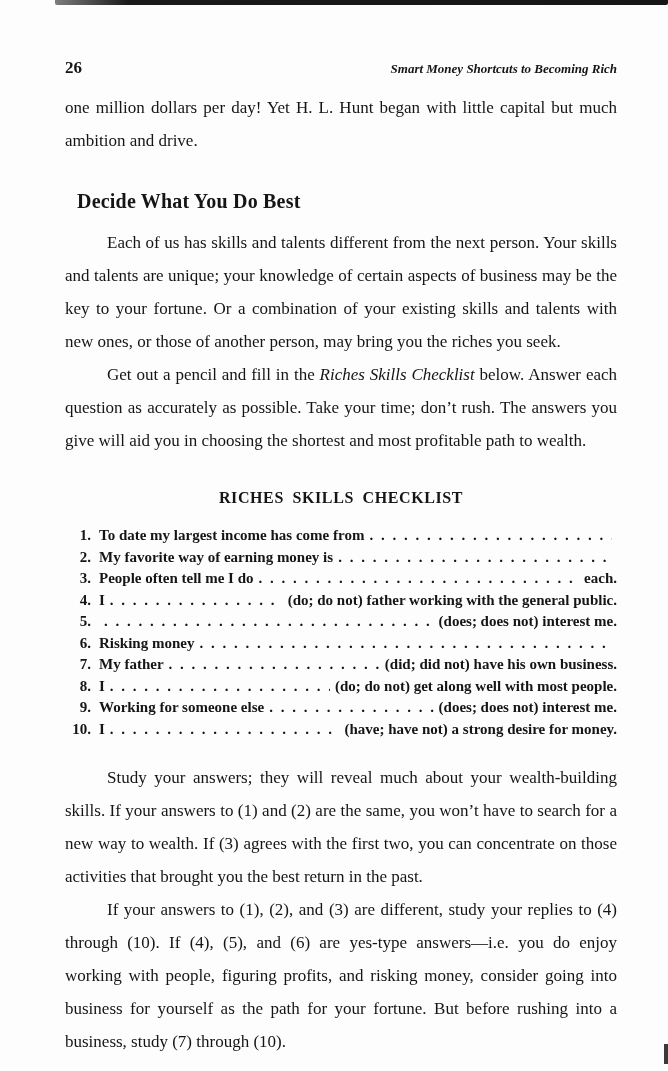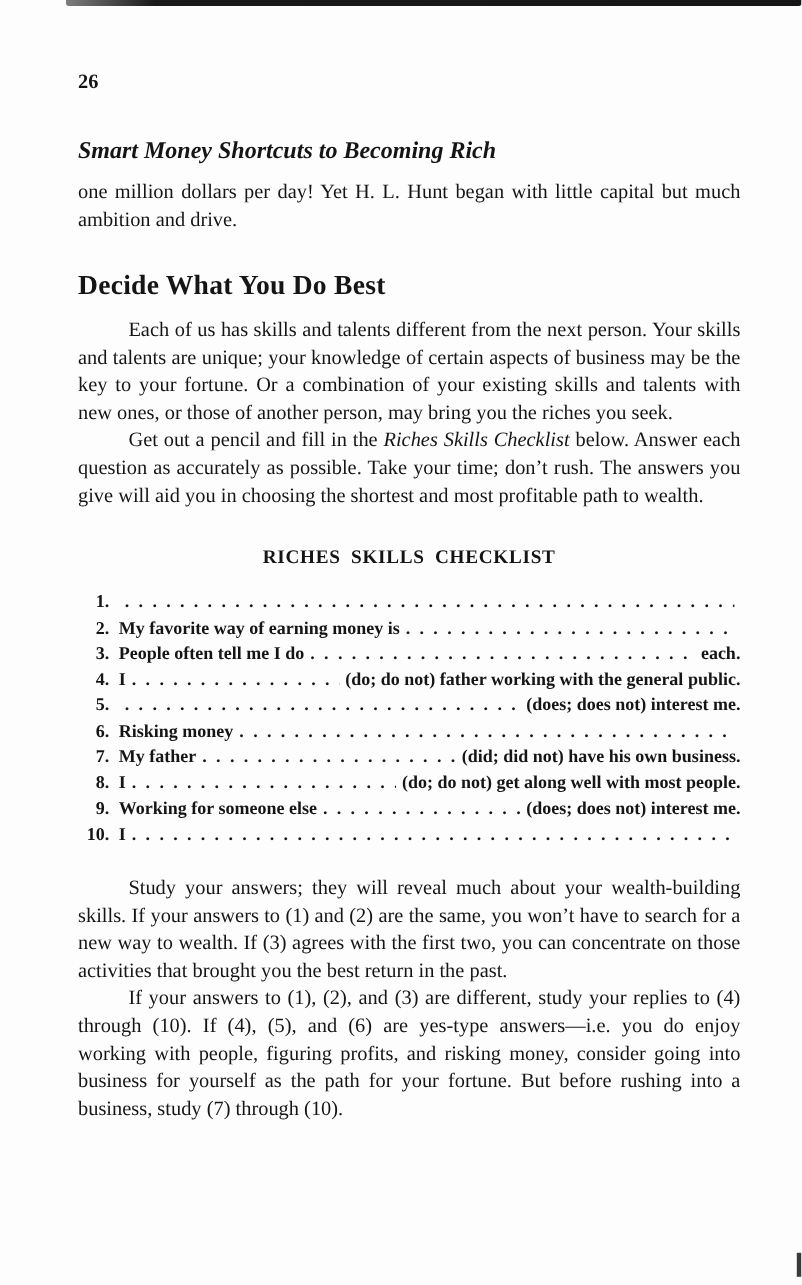--- a/index.html
+++ b/index.html
@@ -32,48 +32,46 @@
     width: 4px; height: 20px;
     background: #3a3a3a;
   }
   
   .page-header {
     display: flex;
     justify-content: space-between;
     align-items: baseline;
     margin-top: 57px;
     line-height: 22px;
-    flex-direction: column;
   }
   .page-num {
     font-weight: 700;
     font-size: 17px;
   }
   .running-title {
     font-style: italic;
     font-weight: 700;
-    font-size: 20px;
-    margin-top: 36px;
+    font-size: 13px;
   }
   
   .body-para {
     margin: 0;
     font-size: 17px;
-    line-height: 23px;
+    line-height: 33px;
     text-align: justify;
     text-indent: 42px;
     font-weight: 500;
   }
   .intro-para {
     text-indent: 0;
     margin-top: 11px;
   }
   .section-heading {
-    margin: 32px 0 0 0;
-    font-size: 23px;
+    margin: 32px 0 0 12px;
+    font-size: 20px;
     font-weight: 700;
     line-height: 24px;
     letter-spacing: 0.2px;
   }
   .after-heading { margin-top: 13px; }
   .checklist-title {
     margin: 31px 0 0 0;
     text-align: center;
     font-size: 16px;
     font-weight: 700;
@@ -134,20 +132,21 @@
 
   <p class="body-para after-heading">Each of us has skills and talents different from the next person. Your skills and talents are unique; your knowledge of certain aspects of business may be the key to your fortune. Or a combination of your existing skills and talents with new ones, or those of another person, may bring you the riches you seek.</p>
 
   <p class="body-para"><span>Get out a pencil and fill in the </span><em>Riches Skills Checklist</em><span> below. Answer each question as accurately as possible. Take your time; don’t rush. The answers you give will aid you in choosing the shortest and most profitable path to wealth.</span></p>
 
   <h3 class="checklist-title">RICHES SKILLS CHECKLIST</h3>
 
   <ol class="checklist">
     <li class="checklist-item">
         <span class="num">1.</span>
+        <span class="pre">To date my largest income has come from</span>
         <span class="leader"></span>
         <span class="post"></span>
       </li>
     <li class="checklist-item">
         <span class="num">2.</span>
         <span class="pre">My favorite way of earning money is</span>
         <span class="leader"></span>
         <span class="post"></span>
       </li>
     <li class="checklist-item">
@@ -187,19 +186,20 @@
     <li class="checklist-item">
         <span class="num">9.</span>
         <span class="pre">Working for someone else</span>
         <span class="leader"></span>
         <span class="post">(does; does not) interest me.</span>
       </li>
     <li class="checklist-item">
         <span class="num">10.</span>
         <span class="pre">I</span>
         <span class="leader"></span>
+        <span class="post">(have; have not) a strong desire for money.</span>
       </li>
   </ol>
 
   <p class="body-para after-list">Study your answers; they will reveal much about your wealth-building skills. If your answers to (1) and (2) are the same, you won’t have to search for a new way to wealth. If (3) agrees with the first two, you can concentrate on those activities that brought you the best return in the past.</p>
 
   <p class="body-para">If your answers to (1), (2), and (3) are different, study your replies to (4) through (10). If (4), (5), and (6) are yes-type answers—i.e. you do enjoy working with people, figuring profits, and risking money, consider going into business for yourself as the path for your fortune. But before rushing into a business, study (7) through (10).</p>
 </div>
 
 </body></html>

